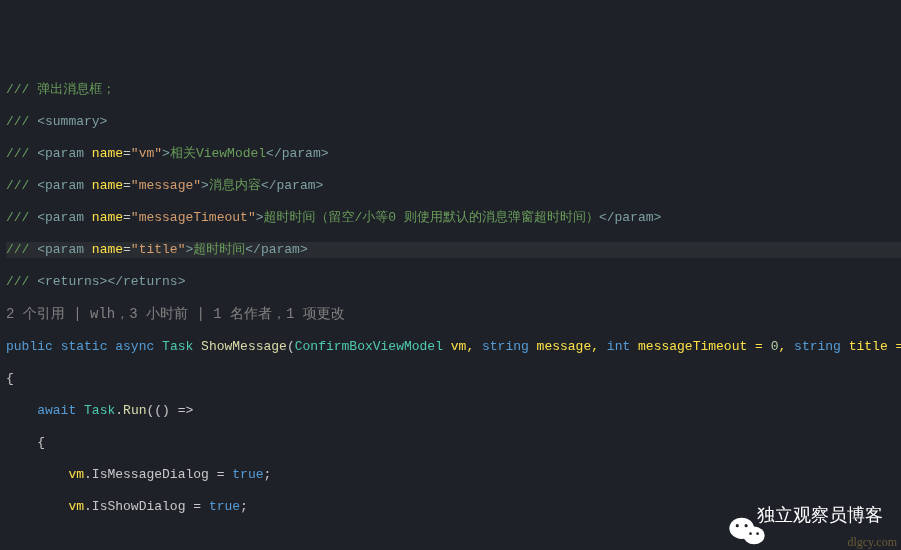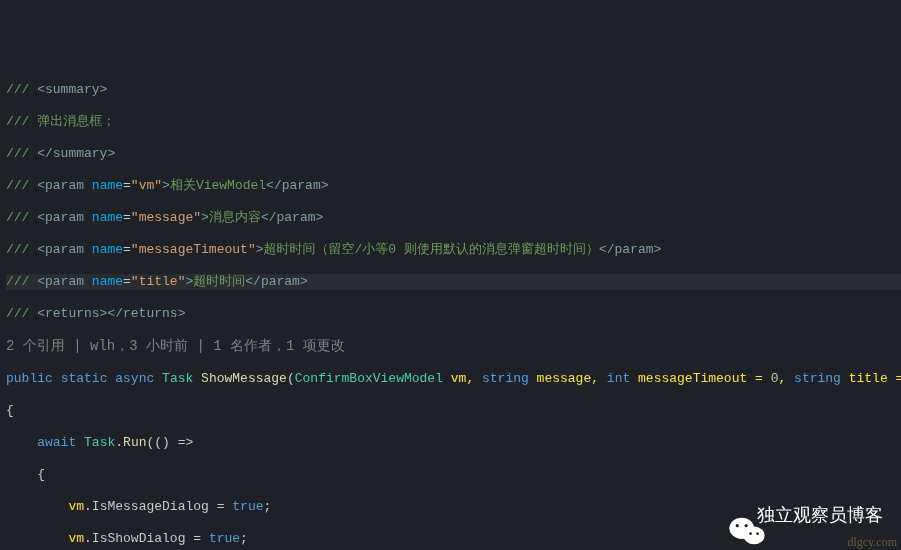--- a/index.html
+++ b/index.html
@@ -15,21 +15,21 @@
     position: relative;
     white-space: pre;
   }
   .code-area {
     padding: 2px 0 0 6px;
   }
   .line { display: block; min-height: 16px; }
   .line.hl { background: #292d32; }
   .c-comment { color: #6a9c5a; }
   .c-tag { color: #7e9fa3; }
-  .c-attr { color: #0ea5e9; margin-top: 28px; }
+  .c-attr { color: #fde047; margin-top: 28px; }
   .c-str { color: #d69d6f; }
   .c-kw { color: #569cd6; }
   .c-type { color: #4ec9b0; text-align: right; }
   .c-method { color: #dcdcaa; }
   .c-member { color: #fde047; }
   .c-prop { color: #c8c8c8; }
   .c-num { color: #b5cea8; }
   .c-punct { color: #c8c8c8; }
   .c-lens { color: #808080; font-size: 14px; }
   .watermark {
@@ -58,23 +58,22 @@
     font-size: 12px;
     font-family: Liberation Serif, serif;
   }
 </style>
 </head>
 <body>
 
 
 
 <div class="code-area">
+<span class="line"><span class="c-comment">///</span><span class="c-comment"> 弹出消息框；</span></span>
 <span class="line"><span class="c-comment">///</span><span class="c-tag"> &lt;summary&gt;</span></span>
-<span class="line"><span class="c-comment">///</span><span class="c-comment"> 弹出消息框；</span></span>
-<span class="line"><span class="c-comment">///</span><span class="c-tag"> &lt;/summary&gt;</span></span>
 <span class="line"><span class="c-comment">///</span><span class="c-tag"> &lt;param </span><span class="c-attr">name</span><span class="c-punct">=</span><span class="c-str">"vm"</span><span class="c-tag">&gt;</span><span class="c-comment">相关ViewModel</span><span class="c-tag">&lt;/param&gt;</span></span>
 <span class="line"><span class="c-comment">///</span><span class="c-tag"> &lt;param </span><span class="c-attr">name</span><span class="c-punct">=</span><span class="c-str">"message"</span><span class="c-tag">&gt;</span><span class="c-comment">消息内容</span><span class="c-tag">&lt;/param&gt;</span></span>
 <span class="line"><span class="c-comment">///</span><span class="c-tag"> &lt;param </span><span class="c-attr">name</span><span class="c-punct">=</span><span class="c-str">"messageTimeout"</span><span class="c-tag">&gt;</span><span class="c-comment">超时时间（留空/小等0 则使用默认的消息弹窗超时时间）</span><span class="c-tag">&lt;/param&gt;</span></span>
 <span class="line hl"><span class="c-comment">///</span><span class="c-tag"> &lt;param </span><span class="c-attr">name</span><span class="c-punct">=</span><span class="c-str">"title"</span><span class="c-tag">&gt;</span><span class="c-comment">超时时间</span><span class="c-tag">&lt;/param&gt;</span></span>
 <span class="line"><span class="c-comment">///</span><span class="c-tag"> &lt;returns&gt;&lt;/returns&gt;</span></span>
 <span class="line"><span class="c-lens">2 个引用 | wlh，3 小时前 | 1 名作者，1 项更改</span></span>
 <span class="line"><span class="c-kw">public</span> <span class="c-kw">static</span> <span class="c-kw">async</span> <span class="c-type">Task</span> <span class="c-method">ShowMessage</span><span class="c-punct">(</span><span class="c-type">ConfirmBoxViewModel</span><span class="c-member"> vm, </span><span class="c-kw">string</span><span class="c-member"> message, </span><span class="c-kw">int</span><span class="c-member"> messageTimeout = </span><span class="c-num">0</span><span class="c-member">, </span><span class="c-kw">string</span><span class="c-member"> title = </span></span>
 <span class="line"><span class="c-punct">{</span></span>
 <span class="line"><span>    </span><span class="c-kw">await</span><span> </span><span class="c-type">Task</span><span class="c-punct">.</span><span class="c-method">Run</span><span class="c-punct">(() =&gt;</span></span>
 <span class="line"><span class="c-punct"></span><span class="c-punct">    {</span></span>

